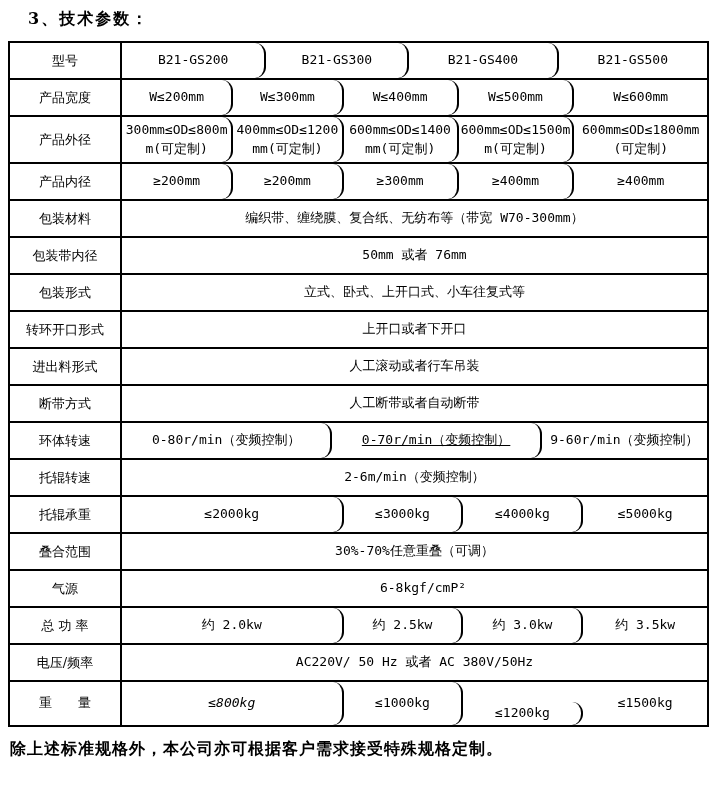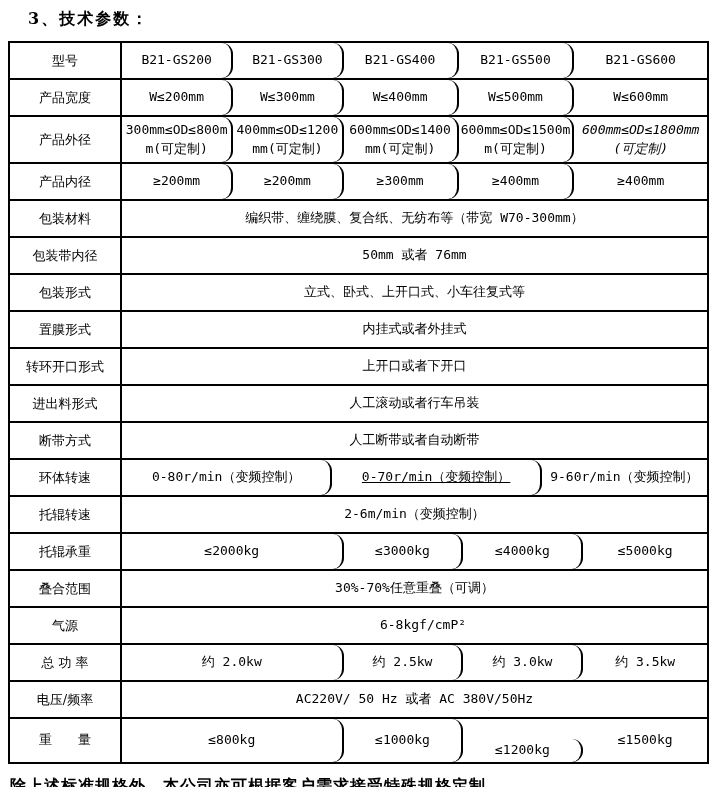--- a/index.html
+++ b/index.html
@@ -48,61 +48,56 @@
 
 <div class="page-title">3、技术参数：</div>
 
 <div class="spec-table">
     <div class="row">
       <div class="label-cell">型号</div>
       <div class="cell" style="flex: 113 1 0px;">B21-GS200</div>
       <div class="cell" style="flex: 112 1 0px;">B21-GS300</div>
       <div class="cell" style="flex: 117 1 0px;">B21-GS400</div>
       <div class="cell" style="flex: 118 1 0px;">B21-GS500</div>
-      <div class="cell" style="flex: 138 1 0px;">B21-GS600</div>
     </div>
     <div class="row">
       <div class="label-cell">产品宽度</div>
       <div class="cell" style="flex: 113 1 0px;">W≤200mm</div>
       <div class="cell" style="flex: 112 1 0px;">W≤300mm</div>
       <div class="cell" style="flex: 117 1 0px;">W≤400mm</div>
       <div class="cell" style="flex: 118 1 0px;">W≤500mm</div>
       <div class="cell" style="flex: 138 1 0px;">W≤600mm</div>
     </div>
     <div class="row" style="min-height: 45px;">
       <div class="label-cell">产品外径</div>
       <div class="cell" style="flex: 113 1 0px;">300mm≤OD≤800mm(可定制)</div>
       <div class="cell" style="flex: 112 1 0px;">400mm≤OD≤1200mm(可定制)</div>
       <div class="cell" style="flex: 117 1 0px;">600mm≤OD≤1400mm(可定制)</div>
       <div class="cell" style="flex: 118 1 0px;">600mm≤OD≤1500mm(可定制)</div>
-      <div class="cell" style="flex: 138 1 0px; font-style: italic;">600mm≤OD≤1800mm(可定制)</div>
+      <div class="cell" style="flex: 138 1 0px;">600mm≤OD≤1800mm(可定制)</div>
     </div>
     <div class="row">
       <div class="label-cell">产品内径</div>
       <div class="cell" style="flex: 113 1 0px;">≥200mm</div>
       <div class="cell" style="flex: 112 1 0px;">≥200mm</div>
       <div class="cell" style="flex: 117 1 0px;">≥300mm</div>
       <div class="cell" style="flex: 118 1 0px;">≥400mm</div>
       <div class="cell" style="flex: 138 1 0px;">≥400mm</div>
     </div>
     <div class="row">
       <div class="label-cell">包装材料</div>
       <div class="cell" style="flex: 598 1 0px;">编织带、缠绕膜、复合纸、无纺布等（带宽 W70-300mm）</div>
     </div>
     <div class="row">
       <div class="label-cell">包装带内径</div>
       <div class="cell" style="flex: 598 1 0px;">50mm 或者 76mm</div>
     </div>
     <div class="row">
       <div class="label-cell">包装形式</div>
       <div class="cell" style="flex: 598 1 0px;">立式、卧式、上开口式、小车往复式等</div>
-    </div>
-    <div class="row">
-      <div class="label-cell">置膜形式</div>
-      <div class="cell" style="flex: 598 1 0px;">内挂式或者外挂式</div>
     </div>
     <div class="row">
       <div class="label-cell">转环开口形式</div>
       <div class="cell" style="flex: 598 1 0px;">上开口或者下开口</div>
     </div>
     <div class="row">
       <div class="label-cell">进出料形式</div>
       <div class="cell" style="flex: 598 1 0px;">人工滚动或者行车吊装</div>
     </div>
     <div class="row">
@@ -140,20 +135,20 @@
       <div class="cell" style="flex: 120 1 0px;">约 2.5kw</div>
       <div class="cell" style="flex: 120 1 0px;">约 3.0kw</div>
       <div class="cell" style="flex: 126 1 0px;">约 3.5kw</div>
     </div>
     <div class="row">
       <div class="label-cell">电压/频率</div>
       <div class="cell" style="flex: 598 1 0px;">AC220V/ 50 Hz 或者 AC 380V/50Hz</div>
     </div>
     <div class="row">
       <div class="label-cell">重　　量</div>
-      <div class="cell" style="flex: 227 1 0px;">≤800kg</div>
+      <div class="cell" style="flex: 227 1 0px; font-style: italic;">≤800kg</div>
       <div class="cell" style="flex: 120 1 0px;">≤1000kg</div>
       <div class="cell" style="flex: 120 1 0px; margin-top: 20px;">≤1200kg</div>
       <div class="cell" style="flex: 126 1 0px;">≤1500kg</div>
     </div>
   </div>
 
 <div class="footer-note">除上述标准规格外，本公司亦可根据客户需求接受特殊规格定制。</div>
 
 </body></html>

